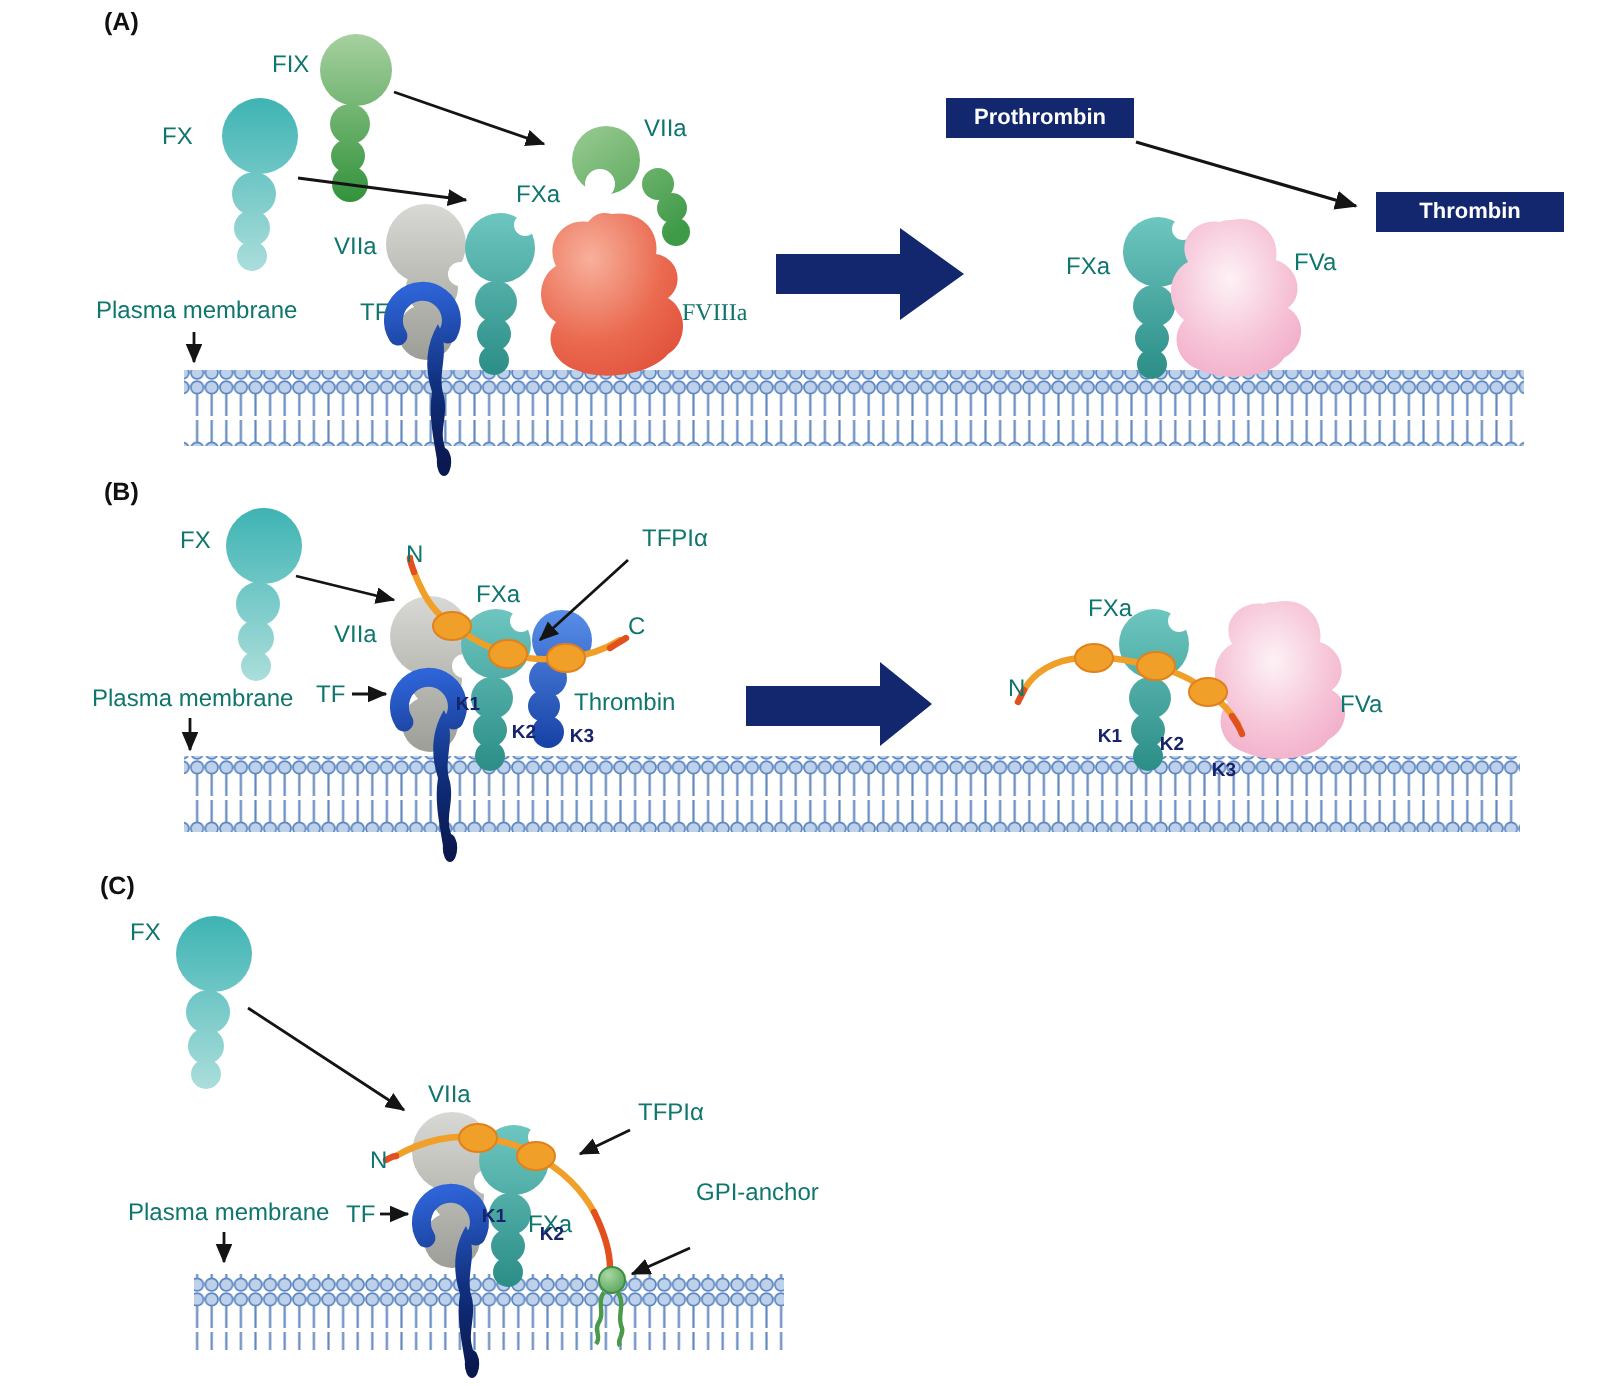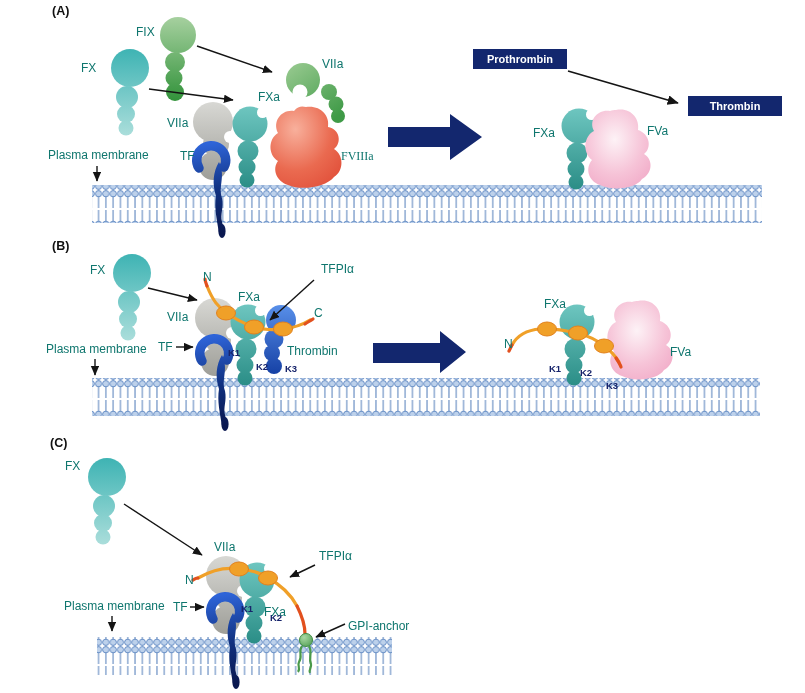--- a/index.html
+++ b/index.html
@@ -260,18 +260,18 @@
   <span class="klbl" style="left:594px;top:341px;">K3</span>
   <span class="lbl" style="left:670px;top:346px;">FVa</span>
 
   <span class="lbl tag" style="left:50px;top:437px;">(C)</span>
   <span class="lbl" style="left:65px;top:460px;">FX</span>
   <span class="lbl" style="left:214px;top:541px;">VIIa</span>
   <span class="lbl" style="left:185px;top:574px;">N</span>
   <span class="lbl" style="left:319px;top:550px;">TFPIα</span>
   <span class="lbl" style="left:173px;top:601px;">TF</span>
   <span class="lbl" style="left:264px;top:606px;">FXa</span>
-  <span class="lbl" style="left:348px;top:620px;text-align:center;">GPI-anchor</span>
+  <span class="lbl" style="left:348px;top:590px;text-align:center;">GPI-anchor</span>
   <span class="lbl" style="left:64px;top:600px;">Plasma membrane</span>
   <span class="klbl" style="left:229px;top:564px;">K1</span>
   <span class="klbl" style="left:258px;top:573px;">K2</span>
 
 </div>
 
 </body></html>

